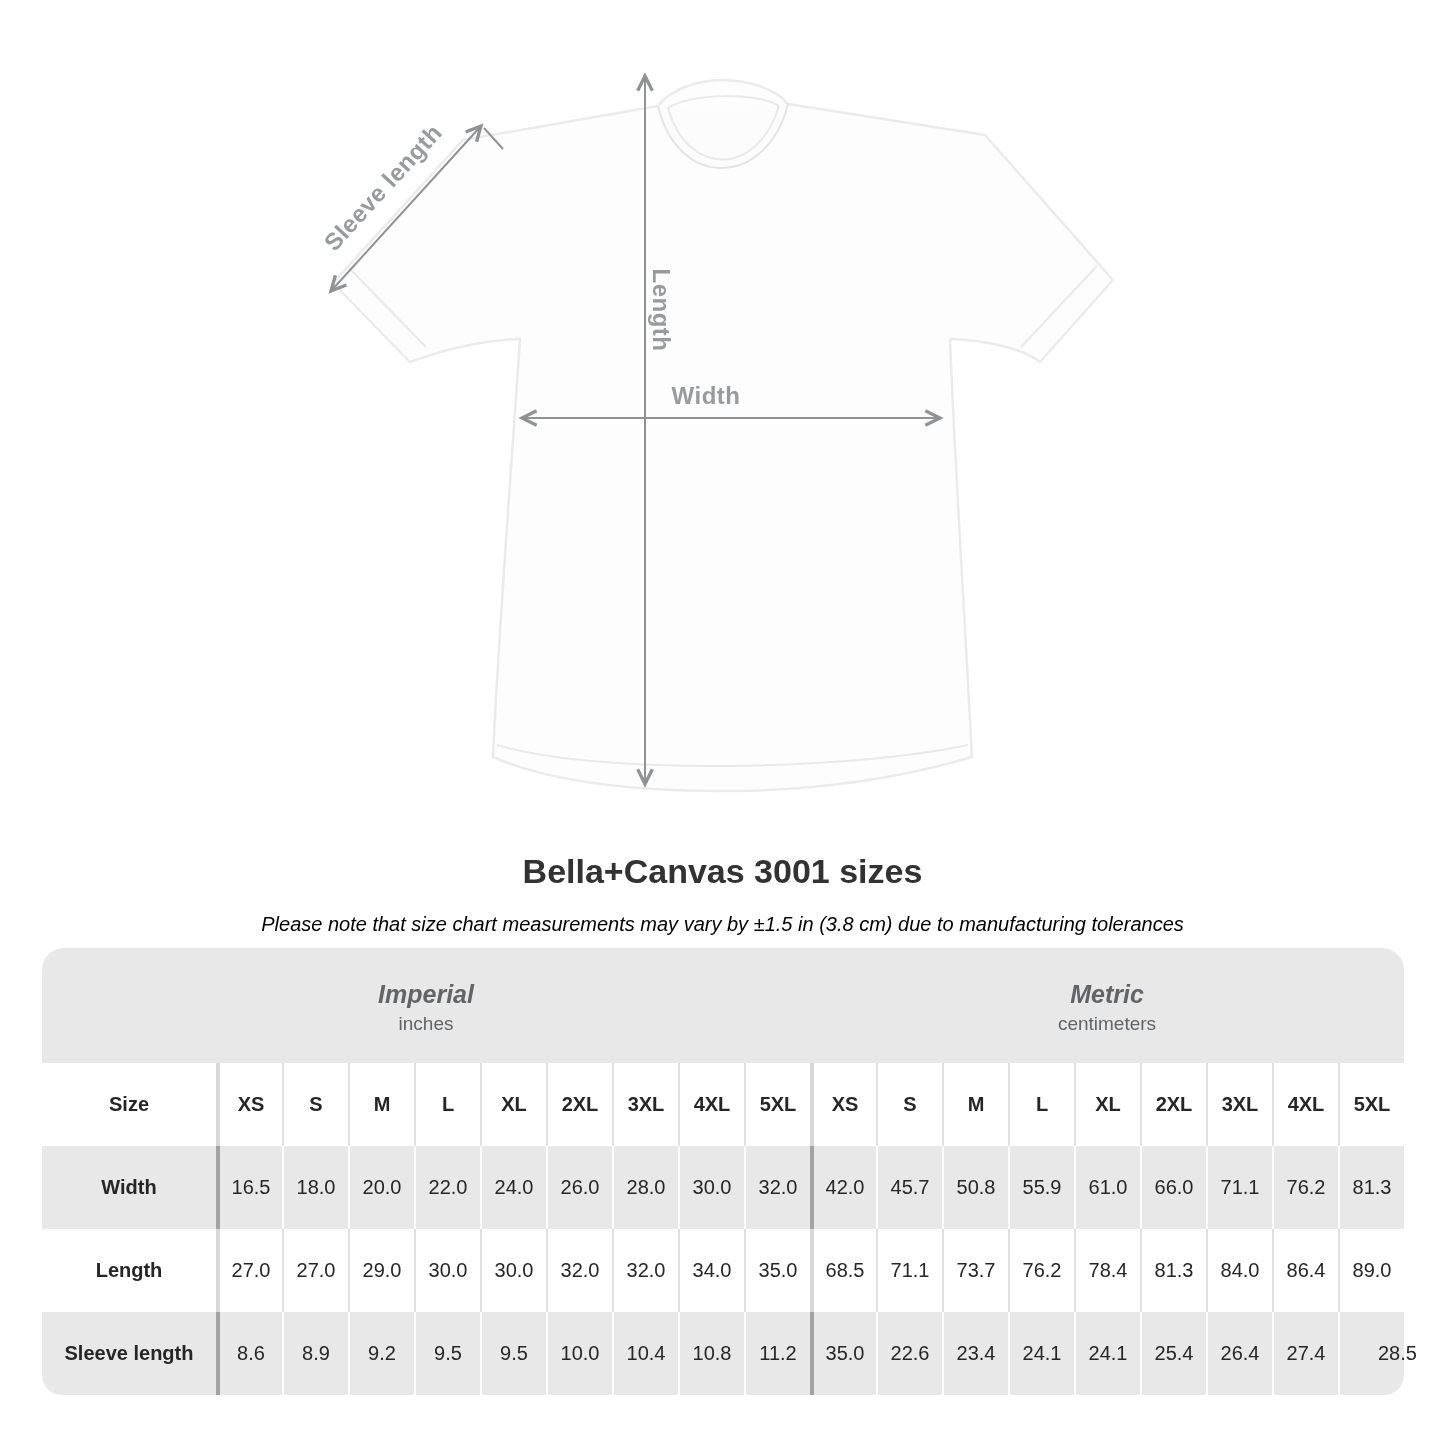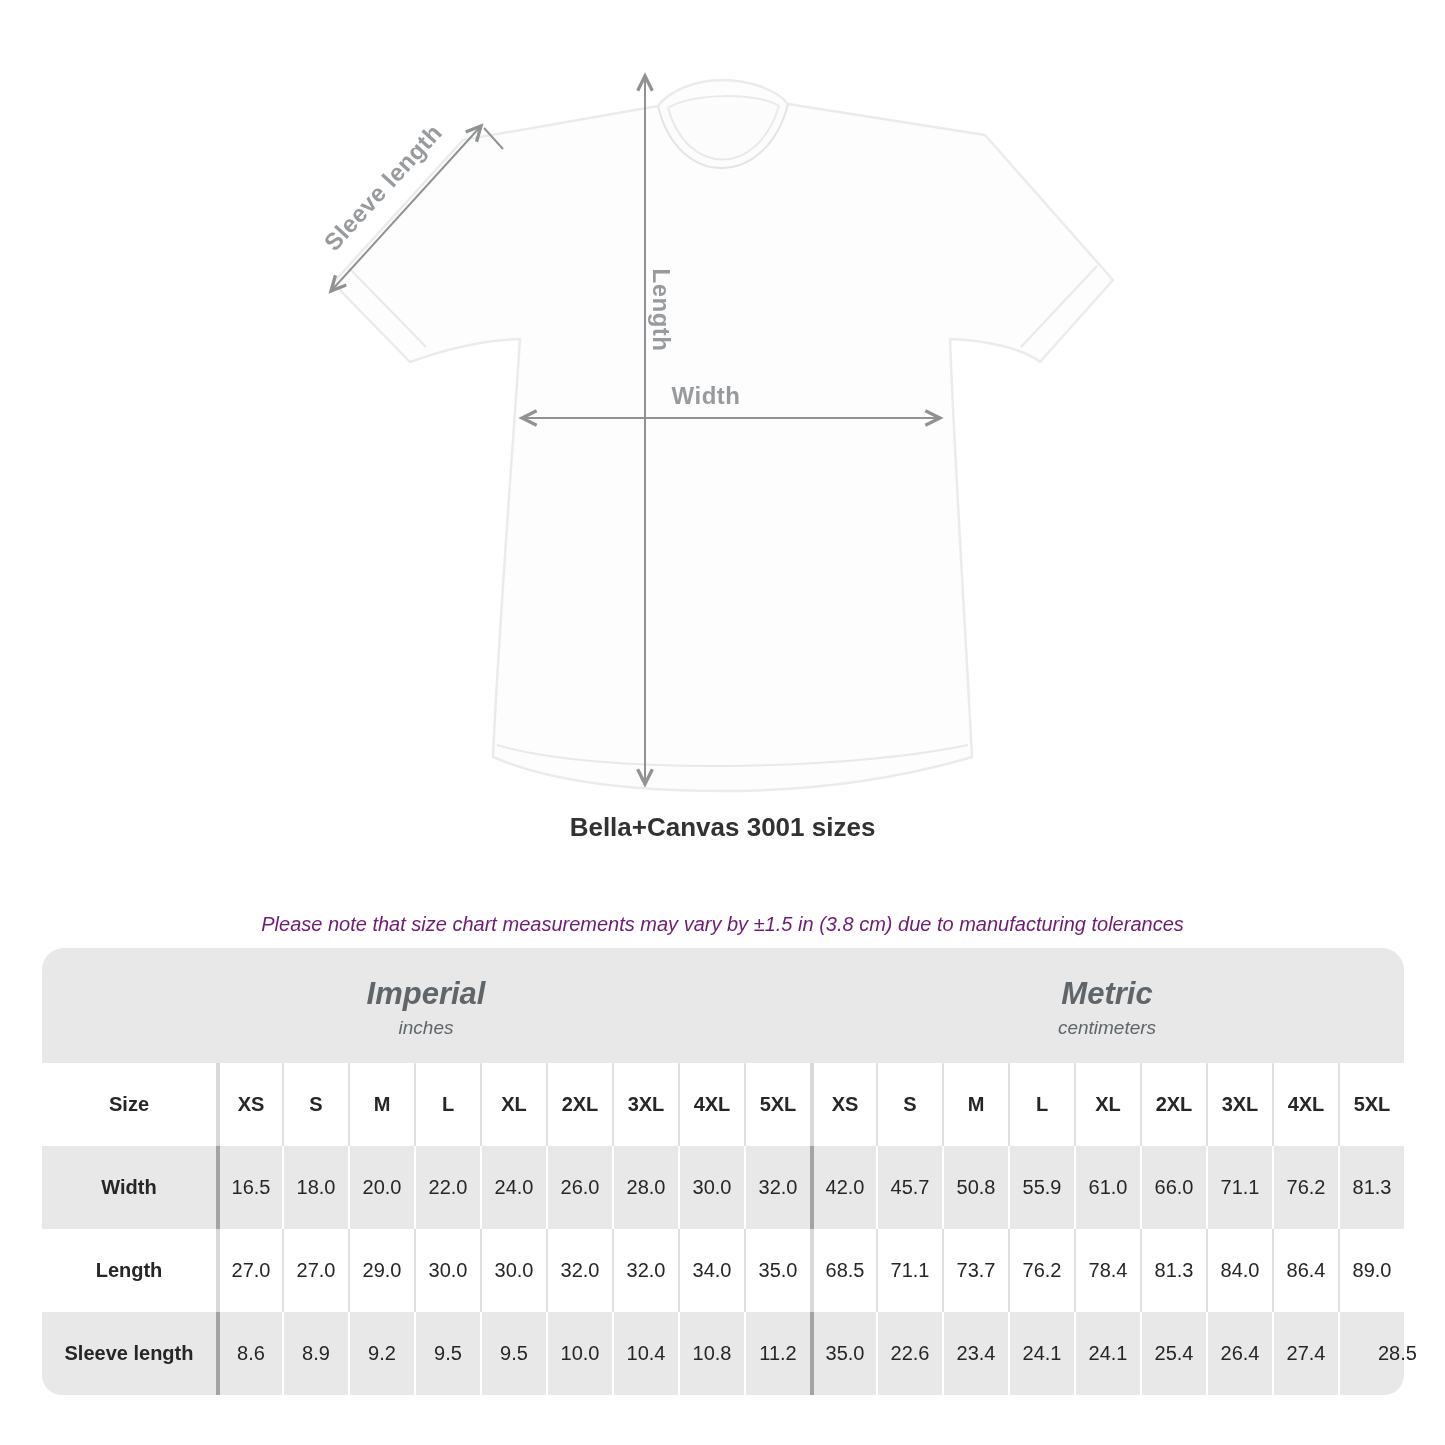--- a/index.html
+++ b/index.html
@@ -10,39 +10,39 @@
   
   .diagram-svg{position:absolute;left:0;top:0;}
   .dim-line{stroke:#909294;stroke-width:2;fill:none;}
   .dim-tick{stroke:#909294;stroke-width:2;}
   .dim-label{fill:#989b9e;font-weight:bold;font-size:24px;letter-spacing:.5px;}
   .shirt-outline{fill:#fdfdfd;stroke:#ebebeb;stroke-width:2.5;stroke-linejoin:round;}
   .shirt-seam{fill:none;stroke:#e9e9e9;stroke-width:2;}
   .shirt-collar{fill:#fcfcfc;stroke:#e4e4e4;stroke-width:2;}
   
   .main-title{
-    position:absolute;left:0;top:812px;width:100%;text-align:center;
-    font-size:26px;font-weight:bold;color:#323232;
+    position:absolute;left:0;top:852px;width:100%;text-align:center;
+    font-size:34px;font-weight:bold;color:#323232;
   }
   .sub-title{
     position:absolute;left:0;top:913px;width:100%;text-align:center;
-    font-size:20px;font-style:italic;color:#701a75;
+    font-size:20px;font-style:italic;color:#000000;
   }
   
   table.sizes{
     position:absolute;left:42px;top:948px;width:1362px;
     border-collapse:separate;border-spacing:0;table-layout:fixed;
   }
   col.c-label{width:174px;}
   td{padding:0;text-align:center;vertical-align:middle;}
   td.band{height:115px;background:#e8e8e8;}
   td.band-l{border-top-left-radius:22px;}
   td.band-r{border-top-right-radius:22px;}
-  .band-title{font-size:31px;font-weight:bold;font-style:italic;color:#5f6569;line-height:1.45;}
-  .band-unit{font-size:19px;font-style:italic;color:#5f6569;}
+  .band-title{font-size:25px;font-weight:bold;font-style:italic;color:#5f6569;line-height:1.45;}
+  .band-unit{font-size:19px;color:#5f6569;}
   tr.body-row td{height:83px;font-size:20px;color:#262626;}
   td.lbl{font-weight:bold;color:#5f6569;}
   td.hdr{font-weight:bold;color:#5f6569;}
   tr.rw td{background:#ffffff;margin-top:25px;}
   tr.rg td{background:#e8e8e8;}
   tr.rw td.d{border-left:2px solid #e0e0e0;}
   tr.rg td.d{border-left:2px solid #ffffff;}
   tr.rw td.gs{border-left:4px solid #d8d8d8;}
   tr.rg td.gs{border-left:4px solid #a3a3a3;}
   tr.last td:first-child{border-bottom-left-radius:20px;}

